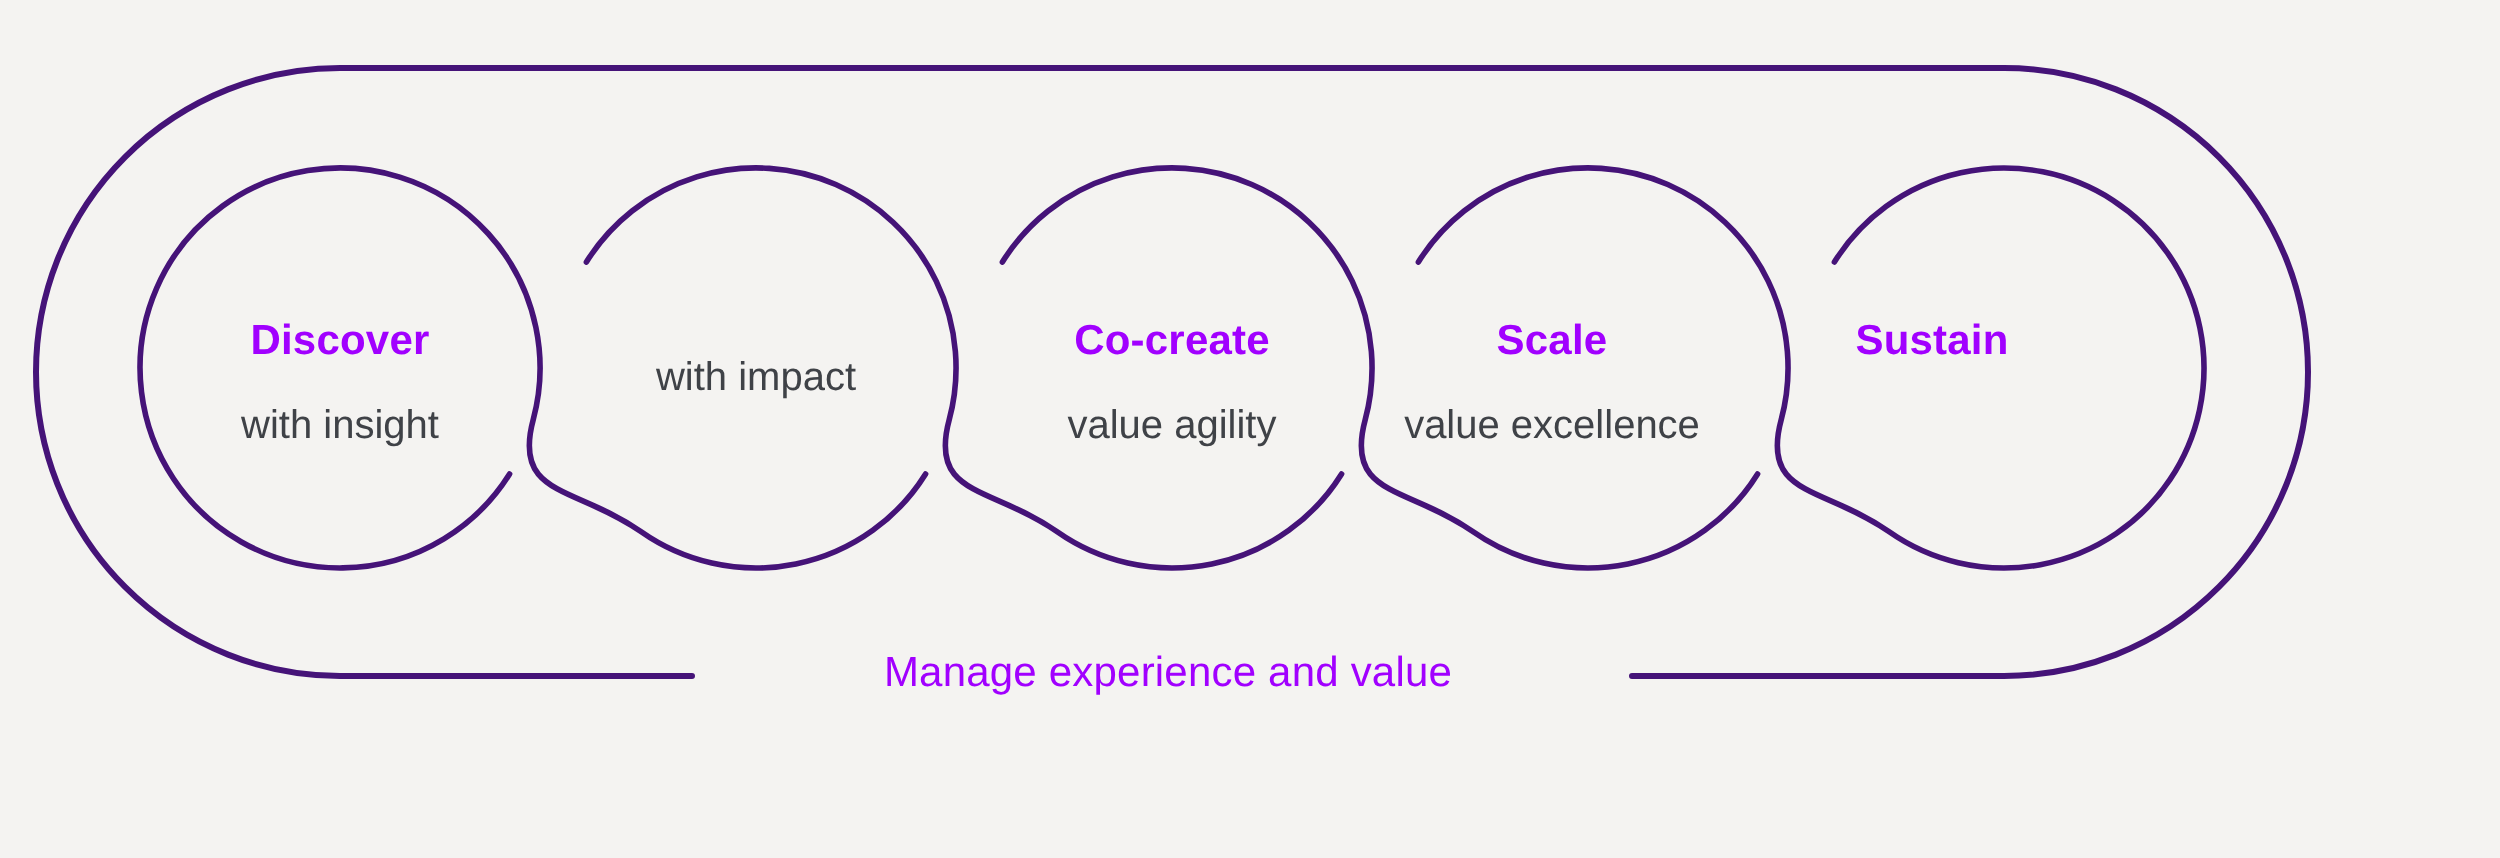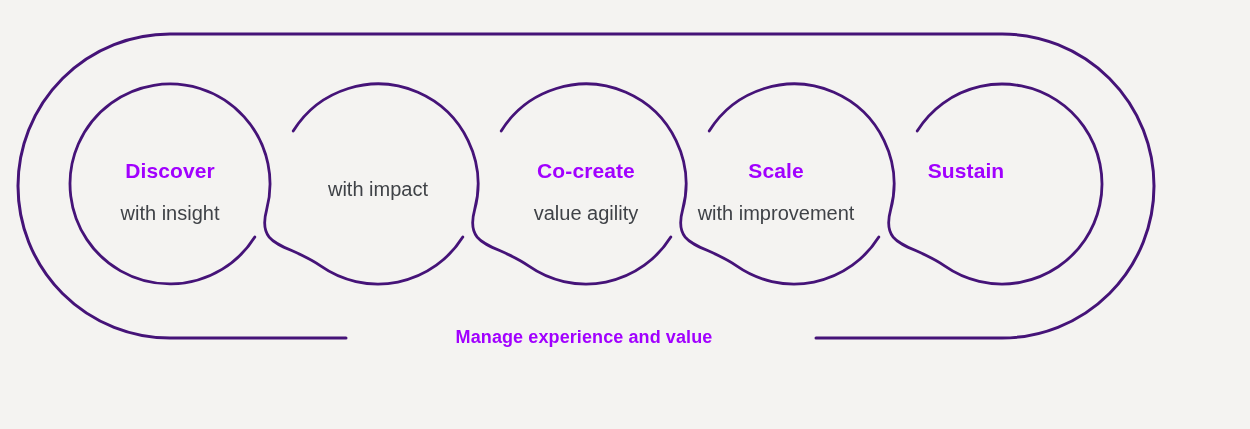--- a/index.html
+++ b/index.html
@@ -56,22 +56,22 @@
   .phase-2{ left:274px; }
   .phase-3{ left:482px; }
   .phase-4{ left:672px; }
   .phase-5{ left:862px; }
   .footer-label{
     position:absolute;
     top:324px;
     left:384px;
     width:400px;
     text-align:center;
-    font-size:18px;
-    font-weight:700;
+    font-size:21px;
+    font-weight:400;
     line-height:26px;
     letter-spacing:0.1px;
     color:var(--accent);
   }
 </style>
 </head>
 <body>
 
 <div class="canvas">
 
@@ -97,21 +97,21 @@
     <div class="phase-sub">with impact</div>
   </div>
 
   <div class="phase phase-3">
     <div class="phase-title">Co-create</div>
     <div class="phase-sub">value agility</div>
   </div>
 
   <div class="phase phase-4">
     <div class="phase-title">Scale</div>
-    <div class="phase-sub">with improvement</div>
+    <div class="phase-sub">value excellence</div>
   </div>
 
   <div class="phase phase-5">
     <div class="phase-title">Sustain</div>
   </div>
 
   <div class="footer-label">Manage experience and value</div>
 
 </div>
 

